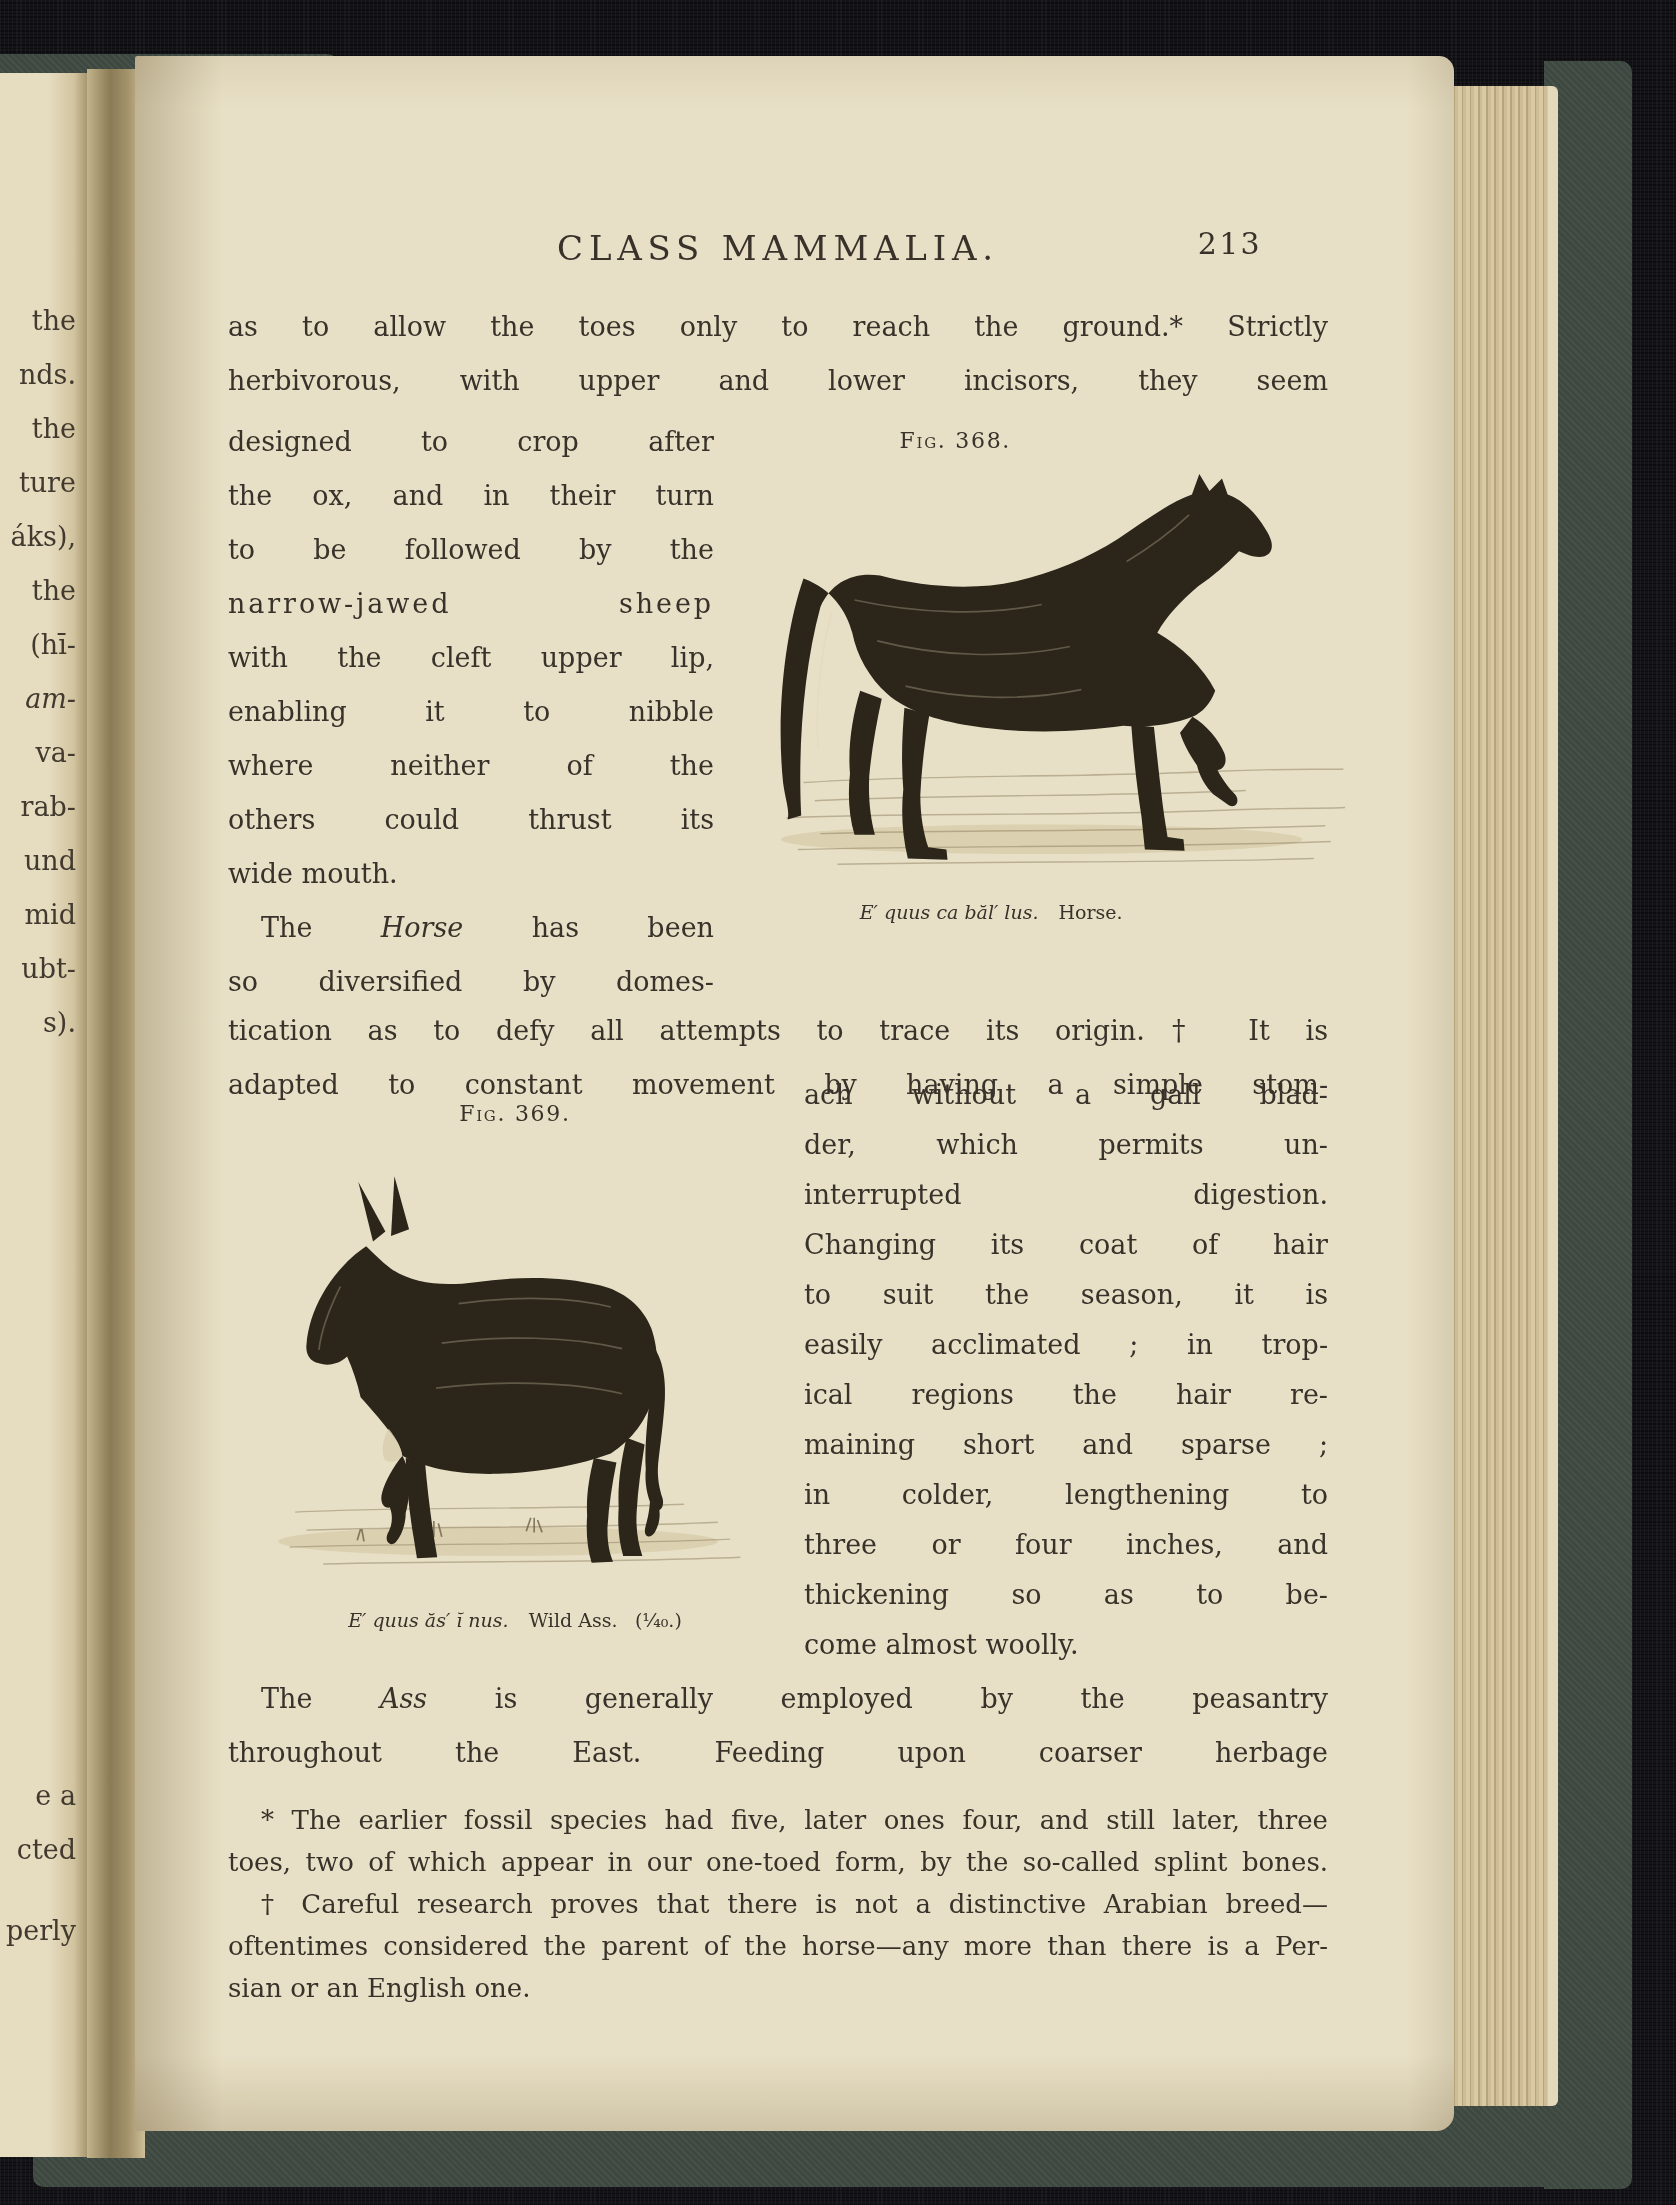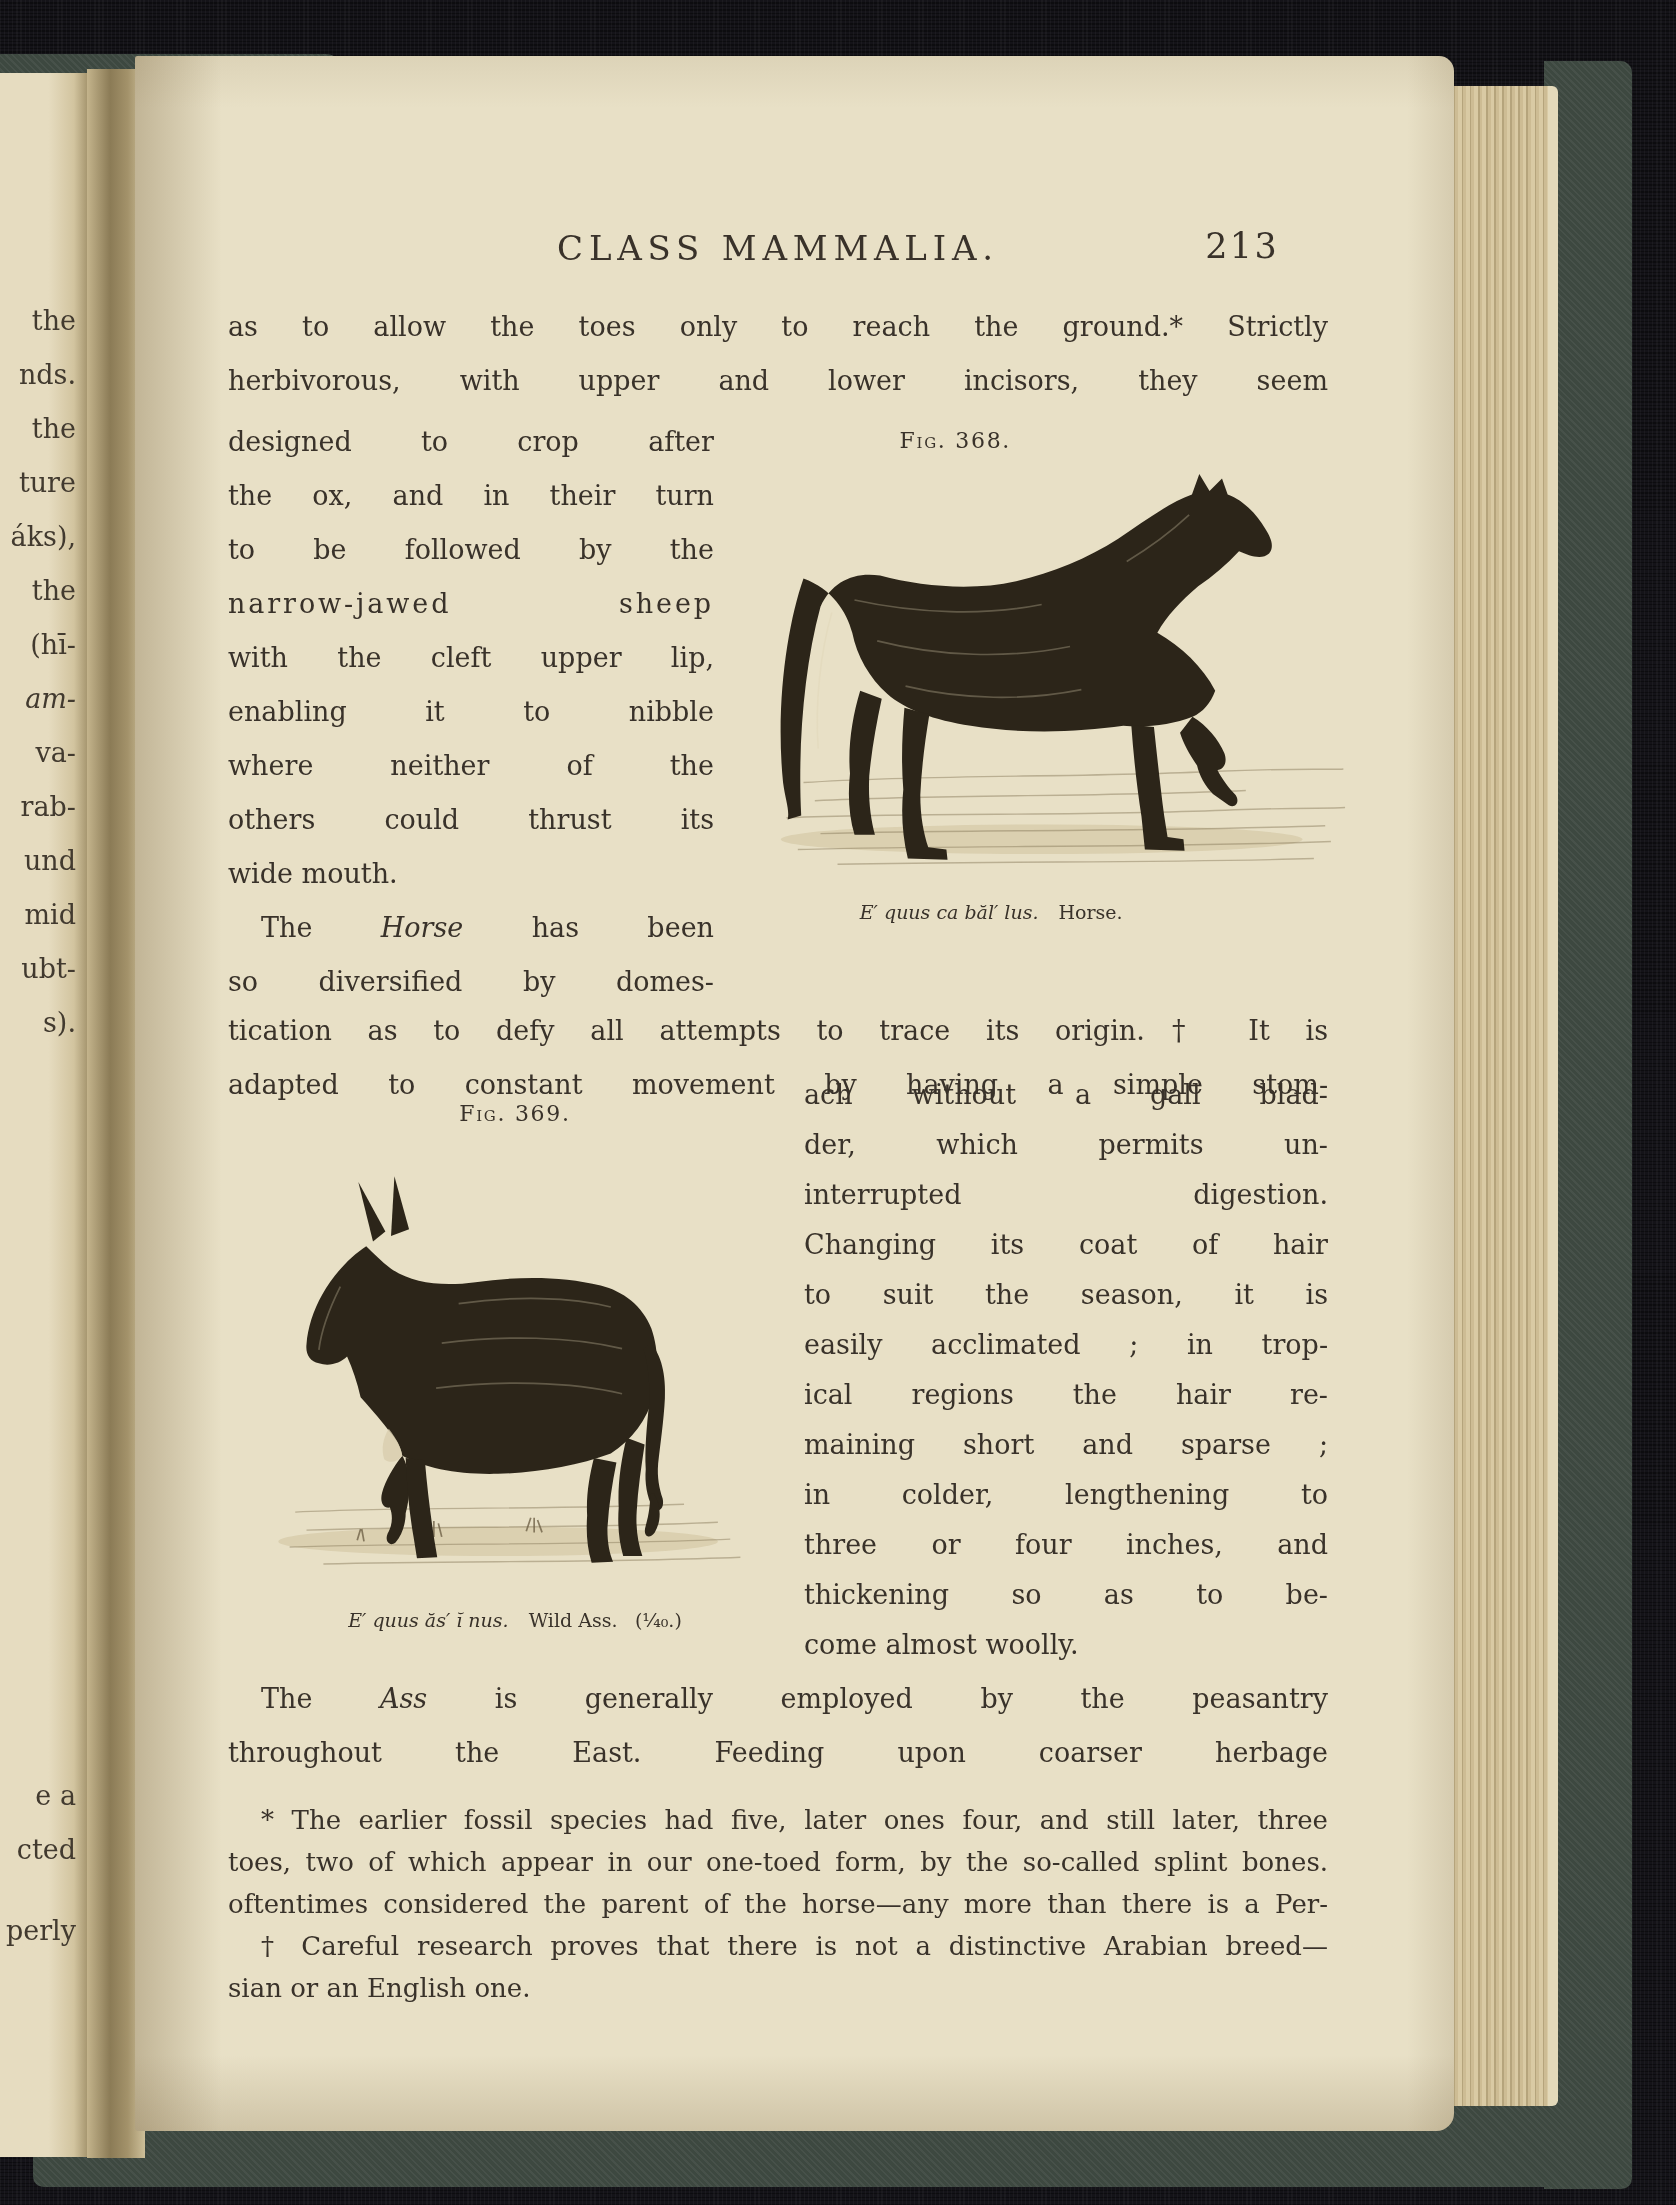--- a/index.html
+++ b/index.html
@@ -27,21 +27,21 @@
       linear-gradient(to right, rgba(118,96,56,0.34), rgba(118,96,56,0) 87px),
       linear-gradient(to left, rgba(118,96,56,0.16), rgba(0,0,0,0) 47px),
       linear-gradient(to bottom, rgba(118,96,56,0.10), rgba(0,0,0,0) 52px),
       linear-gradient(to top, rgba(118,96,56,0.22), rgba(0,0,0,0) 76px);}
   .abs{position:absolute;}
   .just{text-align:justify;text-align-last:justify;text-justify:inter-word;}
   .line{font-size:27px;line-height:54px;white-space:nowrap;}
   .just .line, .line.just{white-space:normal;}
   #header-row{top:172px;left:93px;width:1100px;height:41px;}
   #running-title{display:block;text-align:center;font-size:34px;letter-spacing:5.8px;}
-  #page-number{position:absolute;right:49px;top:-2.3px;font-size:35px;letter-spacing:2.3px;}
+  #page-number{position:absolute;right:66px;top:-2.3px;font-size:30px;letter-spacing:2.3px;}
   #intro-block{top:244px;left:93px;width:1100px;}
   #left-col{top:359px;left:93px;width:486px;}
   #left-col .line{line-height:54px;}
   #left-col .line:nth-child(4){letter-spacing:2.9px;}
   #mid-block{top:948px;left:93px;width:1100px;}
   #right-col{top:1014px;left:669px;width:524px;}
   #right-col .line{line-height:50px;}
   #ass-par{top:1616px;left:93px;width:1100px;}
   #footnotes{top:1743px;left:93px;width:1100px;}
   #footnotes .line{font-size:26px;line-height:42px;}
@@ -220,20 +220,20 @@
     </div>
 
     <div id="ass-par" class="abs">
       <div class="line just indent"><span>The </span><i>Ass</i><span> is generally employed by the peasantry</span></div>
       <div class="line just">throughout the East.  Feeding upon coarser herbage</div>
     </div>
 
     <div id="footnotes" class="abs">
       <div class="line just indent">* The earlier fossil species had five, later ones four, and still later, three</div>
       <div class="line just">toes, two of which appear in our one-toed form, by the so-called splint bones.</div>
+      <div class="line just indent">† Careful research proves that there is not a distinctive Arabian breed—</div>
       <div class="line just">oftentimes considered the parent of the horse—any more than there is a Per-</div>
-      <div class="line just indent">† Careful research proves that there is not a distinctive Arabian breed—</div>
       <div class="line noj">sian or an English one.</div>
     </div>
 
   </div>
 </div>
 
 
 </body></html>

